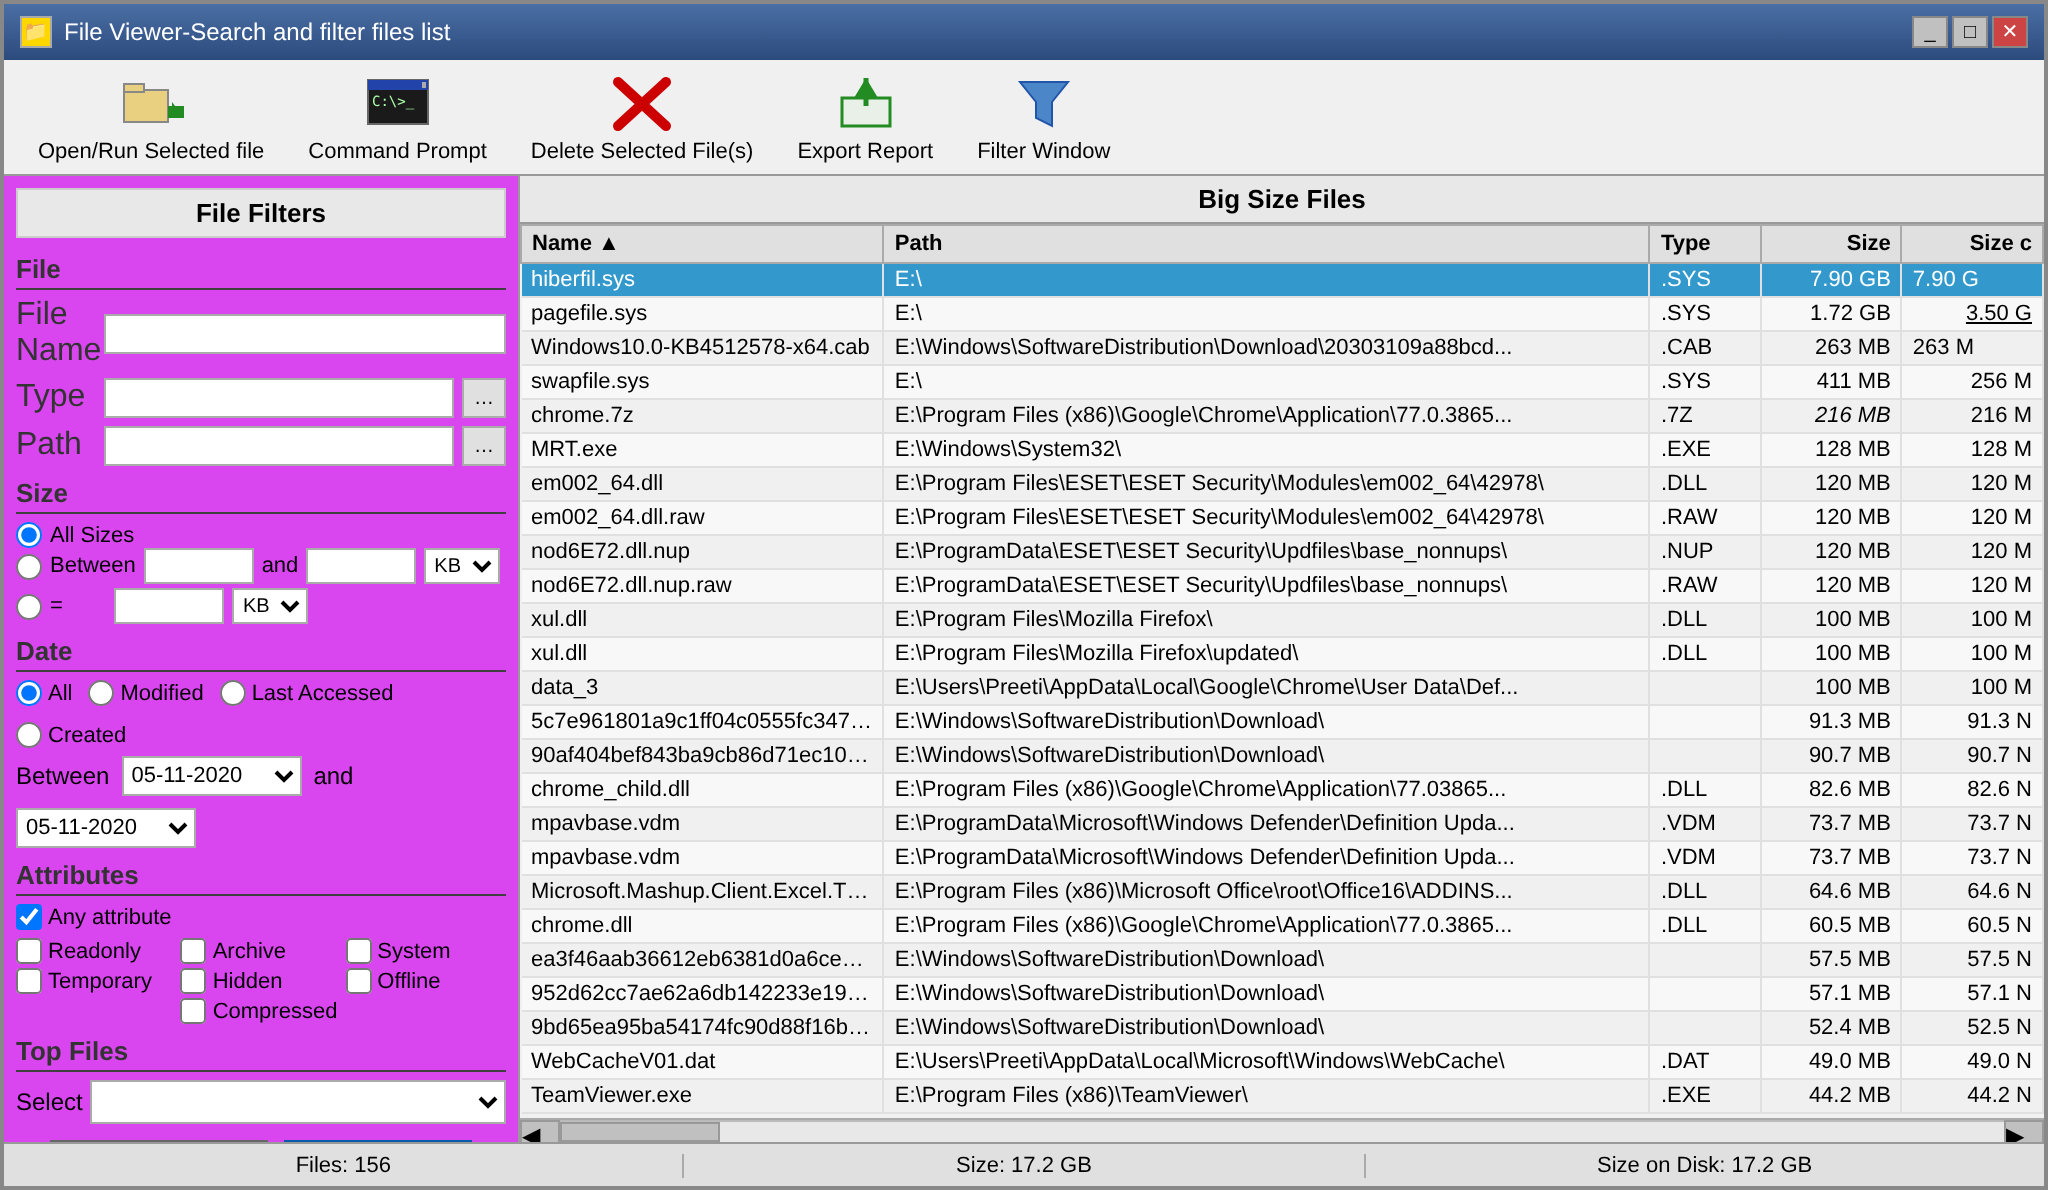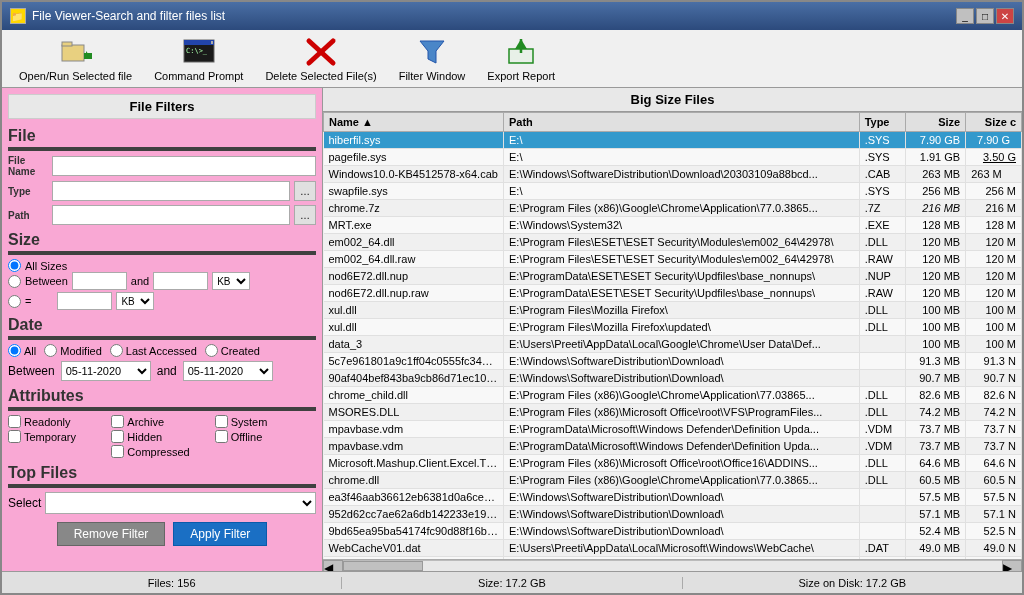--- a/index.html
+++ b/index.html
@@ -14,28 +14,28 @@
     .titlebar-buttons { display: flex; gap: 2px; }
     .titlebar-btn { width: 18px; height: 16px; background: #c0c0c0; border: 1px solid #888; font-size: 10px; display: flex; align-items: center; justify-content: center; cursor: pointer; color: #000; }
 
     .toolbar { background: #f0f0f0; border-bottom: 1px solid #999; padding: 4px 8px; display: flex; align-items: center; gap: 4px; flex-shrink: 0; height: 58px; }
     .toolbar-btn { display: flex; flex-direction: column; align-items: center; gap: 2px; padding: 4px 8px; cursor: pointer; background: transparent; border: 1px solid transparent; min-width: 60px; }
     .toolbar-icon { width: 32px; height: 32px; display: flex; align-items: center; justify-content: center; }
     .toolbar-label { font-size: 11px; color: #000; text-align: center; white-space: nowrap; }
 
     .main-area { display: flex; flex: 1; overflow: hidden; }
 
-    .sidebar { width: 321px; flex-shrink: 0; background: #f9a8d4; border-right: 1px solid #999; padding: 6px; overflow-y: auto; }
+    .sidebar { width: 258px; flex-shrink: 0; background: #d946ef; border-right: 1px solid #999; padding: 6px; overflow-y: auto; }
     .sidebar-title { font-weight: bold; font-size: 13px; text-align: center; margin-bottom: 8px; padding: 4px; background: #e8e8e8; border: 1px solid #ccc; }
 
     .filter-section { margin-bottom: 6px; }
-    .filter-section-label { font-weight: bold; font-size: 16px; margin-bottom: 4px; color: #333; border-bottom: 4px solid #404040; padding-bottom: 2px; }
+    .filter-section-label { font-weight: bold; font-size: 13px; margin-bottom: 4px; color: #333; border-bottom: 1px solid #404040; padding-bottom: 2px; }
 
     .form-row { display: flex; align-items: center; margin-bottom: 4px; gap: 4px; }
-    .form-label { width: 40px; font-size: 10px; color: #333; flex-shrink: 0; font-weight: bold; }
+    .form-label { width: 40px; font-size: 16px; color: #333; flex-shrink: 0; }
     .form-input { flex: 1; height: 20px; border: 1px solid #aaa; background: white; padding: 0 3px; font-size: 11px; }
     .browse-btn { width: 22px; height: 20px; border: 1px solid #aaa; background: #e0e0e0; cursor: pointer; font-size: 10px; display: flex; align-items: center; justify-content: center; }
     .radio-row { display: flex; align-items: center; gap: 4px; font-size: 11px; }
     .between-row { display: flex; align-items: center; gap: 4px; font-size: 11px; margin-bottom: 2px; }
     .between-input { width: 55px; height: 18px; border: 1px solid #aaa; background: white; font-size: 11px; padding: 0 2px; }
     .kb-select { width: 38px; height: 18px; border: 1px solid #aaa; font-size: 10px; background: white; }
 
     .date-section { margin-bottom: 6px; }
     .date-row { display: flex; align-items: center; gap: 6px; margin-bottom: 4px; flex-wrap: wrap; }
     .date-dropdown { width: 90px; height: 20px; border: 1px solid #aaa; background: white; font-size: 11px; }
@@ -120,34 +120,34 @@
         <svg width="32" height="30" viewBox="0 0 32 30">
           <line x1="4" y1="4" x2="28" y2="26" stroke="#cc0000" stroke-width="5" stroke-linecap="round"></line>
           <line x1="28" y1="4" x2="4" y2="26" stroke="#cc0000" stroke-width="5" stroke-linecap="round"></line>
         </svg>
       </div>
       <span class="toolbar-label">Delete Selected File(s)</span>
     </div>
     <div class="toolbar-btn">
       <div class="toolbar-icon">
         <svg width="32" height="30" viewBox="0 0 32 30">
-          <polygon points="4,4 28,4 20,14 20,26 12,22 12,14" fill="#4a86c8" stroke="#2255aa" stroke-width="1"></polygon>
-        </svg>
-      </div>
-      <span class="toolbar-label">Filter Window</span>
-    </div>
-    <div class="toolbar-btn">
-      <div class="toolbar-icon">
-        <svg width="32" height="30" viewBox="0 0 32 30">
           <rect x="4" y="12" width="24" height="14" fill="#e8f0e8" stroke="#228b22" stroke-width="1.5"></rect>
           <polygon points="16,2 22,12 10,12" fill="#228b22"></polygon>
           <line x1="16" y1="2" x2="16" y2="16" stroke="#228b22" stroke-width="2.5"></line>
         </svg>
       </div>
       <span class="toolbar-label">Export Report</span>
+    </div>
+    <div class="toolbar-btn">
+      <div class="toolbar-icon">
+        <svg width="32" height="30" viewBox="0 0 32 30">
+          <polygon points="4,4 28,4 20,14 20,26 12,22 12,14" fill="#4a86c8" stroke="#2255aa" stroke-width="1"></polygon>
+        </svg>
+      </div>
+      <span class="toolbar-label">Filter Window</span>
     </div>
   </div>
 
   <div class="main-area">
 
     <div class="sidebar">
       <div class="sidebar-title">File Filters</div>
 
       <div class="filter-section">
         <div class="filter-section-label">File</div>
@@ -222,20 +222,24 @@
           </select>
           <span>and</span>
           <select class="date-dropdown">
             <option>05-11-2020</option>
           </select>
         </div>
       </div>
 
       <div class="filter-section attributes-section">
         <div class="filter-section-label">Attributes</div>
+        <div class="attr-row">
+          <input type="checkbox" checked="" style="">
+          <span>Any attribute</span>
+        </div>
         <div class="attr-grid" style="margin-top:4px;">
           <div class="attr-row">
             <input type="checkbox" style="">
             <span>Readonly</span>
           </div>
           <div class="attr-row">
             <input type="checkbox" style="">
             <span>Archive</span>
           </div>
           <div class="attr-row">
@@ -295,41 +299,41 @@
               <th class="col-size">Size</th>
               <th class="col-sizec">Size c</th>
             </tr>
           </thead>
           <tbody id="table-body">
           <tr class="selected">
                 <td class="col-name">hiberfil.sys</td>
                 <td class="col-path" style="max-width: 380px; overflow: hidden; text-overflow: ellipsis;">E:\</td>
                 <td class="col-type">.SYS</td>
                 <td class="col-size" style="text-align: right;">7.90 GB</td>
-                <td class="col-sizec" style="text-align: center;">7.90 G</td>
+                <td class="col-sizec" style="text-align: left;">7.90 G</td>
               </tr>
               <tr>
                 <td class="col-name">pagefile.sys</td>
                 <td class="col-path" style="max-width: 380px; overflow: hidden; text-overflow: ellipsis;">E:\</td>
                 <td class="col-type">.SYS</td>
-                <td class="col-size" style="text-align: right;">1.91 GB</td>
+                <td class="col-size" style="text-align: right;">1.72 GB</td>
                 <td class="col-sizec" style="text-align: right; text-decoration: underline;">3.50 G</td>
               </tr>
               <tr>
                 <td class="col-name">Windows10.0-KB4512578-x64.cab</td>
                 <td class="col-path" style="max-width: 380px; overflow: hidden; text-overflow: ellipsis;">E:\Windows\SoftwareDistribution\Download\20303109a88bcd...</td>
                 <td class="col-type">.CAB</td>
                 <td class="col-size" style="text-align: right;">263 MB</td>
                 <td class="col-sizec" style="text-align: left;">263 M</td>
               </tr>
               <tr>
                 <td class="col-name">swapfile.sys</td>
                 <td class="col-path" style="max-width: 380px; overflow: hidden; text-overflow: ellipsis;">E:\</td>
                 <td class="col-type">.SYS</td>
-                <td class="col-size" style="text-align: right;">256 MB</td>
+                <td class="col-size" style="text-align: right;">411 MB</td>
                 <td class="col-sizec" style="text-align: right;">256 M</td>
               </tr>
               <tr>
                 <td class="col-name">chrome.7z</td>
                 <td class="col-path" style="max-width: 380px; overflow: hidden; text-overflow: ellipsis;">E:\Program Files (x86)\Google\Chrome\Application\77.0.3865...</td>
                 <td class="col-type">.7Z</td>
                 <td class="col-size" style="text-align: right; font-style: italic;">216 MB</td>
                 <td class="col-sizec" style="text-align: right;">216 M</td>
               </tr>
               <tr>
@@ -403,27 +407,20 @@
                 <td class="col-sizec" style="text-align: right;">90.7 N</td>
               </tr>
               <tr>
                 <td class="col-name">chrome_child.dll</td>
                 <td class="col-path" style="max-width: 380px; overflow: hidden; text-overflow: ellipsis;">E:\Program Files (x86)\Google\Chrome\Application\77.03865...</td>
                 <td class="col-type">.DLL</td>
                 <td class="col-size" style="text-align: right;">82.6 MB</td>
                 <td class="col-sizec" style="text-align: right;">82.6 N</td>
               </tr>
               <tr>
-                <td class="col-name">MSORES.DLL</td>
-                <td class="col-path" style="max-width: 380px; overflow: hidden; text-overflow: ellipsis;">E:\Program Files (x86)\Microsoft Office\root\VFS\ProgramFiles...</td>
-                <td class="col-type">.DLL</td>
-                <td class="col-size" style="text-align: right;">74.2 MB</td>
-                <td class="col-sizec" style="text-align: right;">74.2 N</td>
-              </tr>
-              <tr>
                 <td class="col-name">mpavbase.vdm</td>
                 <td class="col-path" style="max-width: 380px; overflow: hidden; text-overflow: ellipsis;">E:\ProgramData\Microsoft\Windows Defender\Definition Upda...</td>
                 <td class="col-type">.VDM</td>
                 <td class="col-size" style="text-align: right;">73.7 MB</td>
                 <td class="col-sizec" style="text-align: right;">73.7 N</td>
               </tr>
               <tr>
                 <td class="col-name">mpavbase.vdm</td>
                 <td class="col-path" style="max-width: 380px; overflow: hidden; text-overflow: ellipsis;">E:\ProgramData\Microsoft\Windows Defender\Definition Upda...</td>
                 <td class="col-type">.VDM</td>

